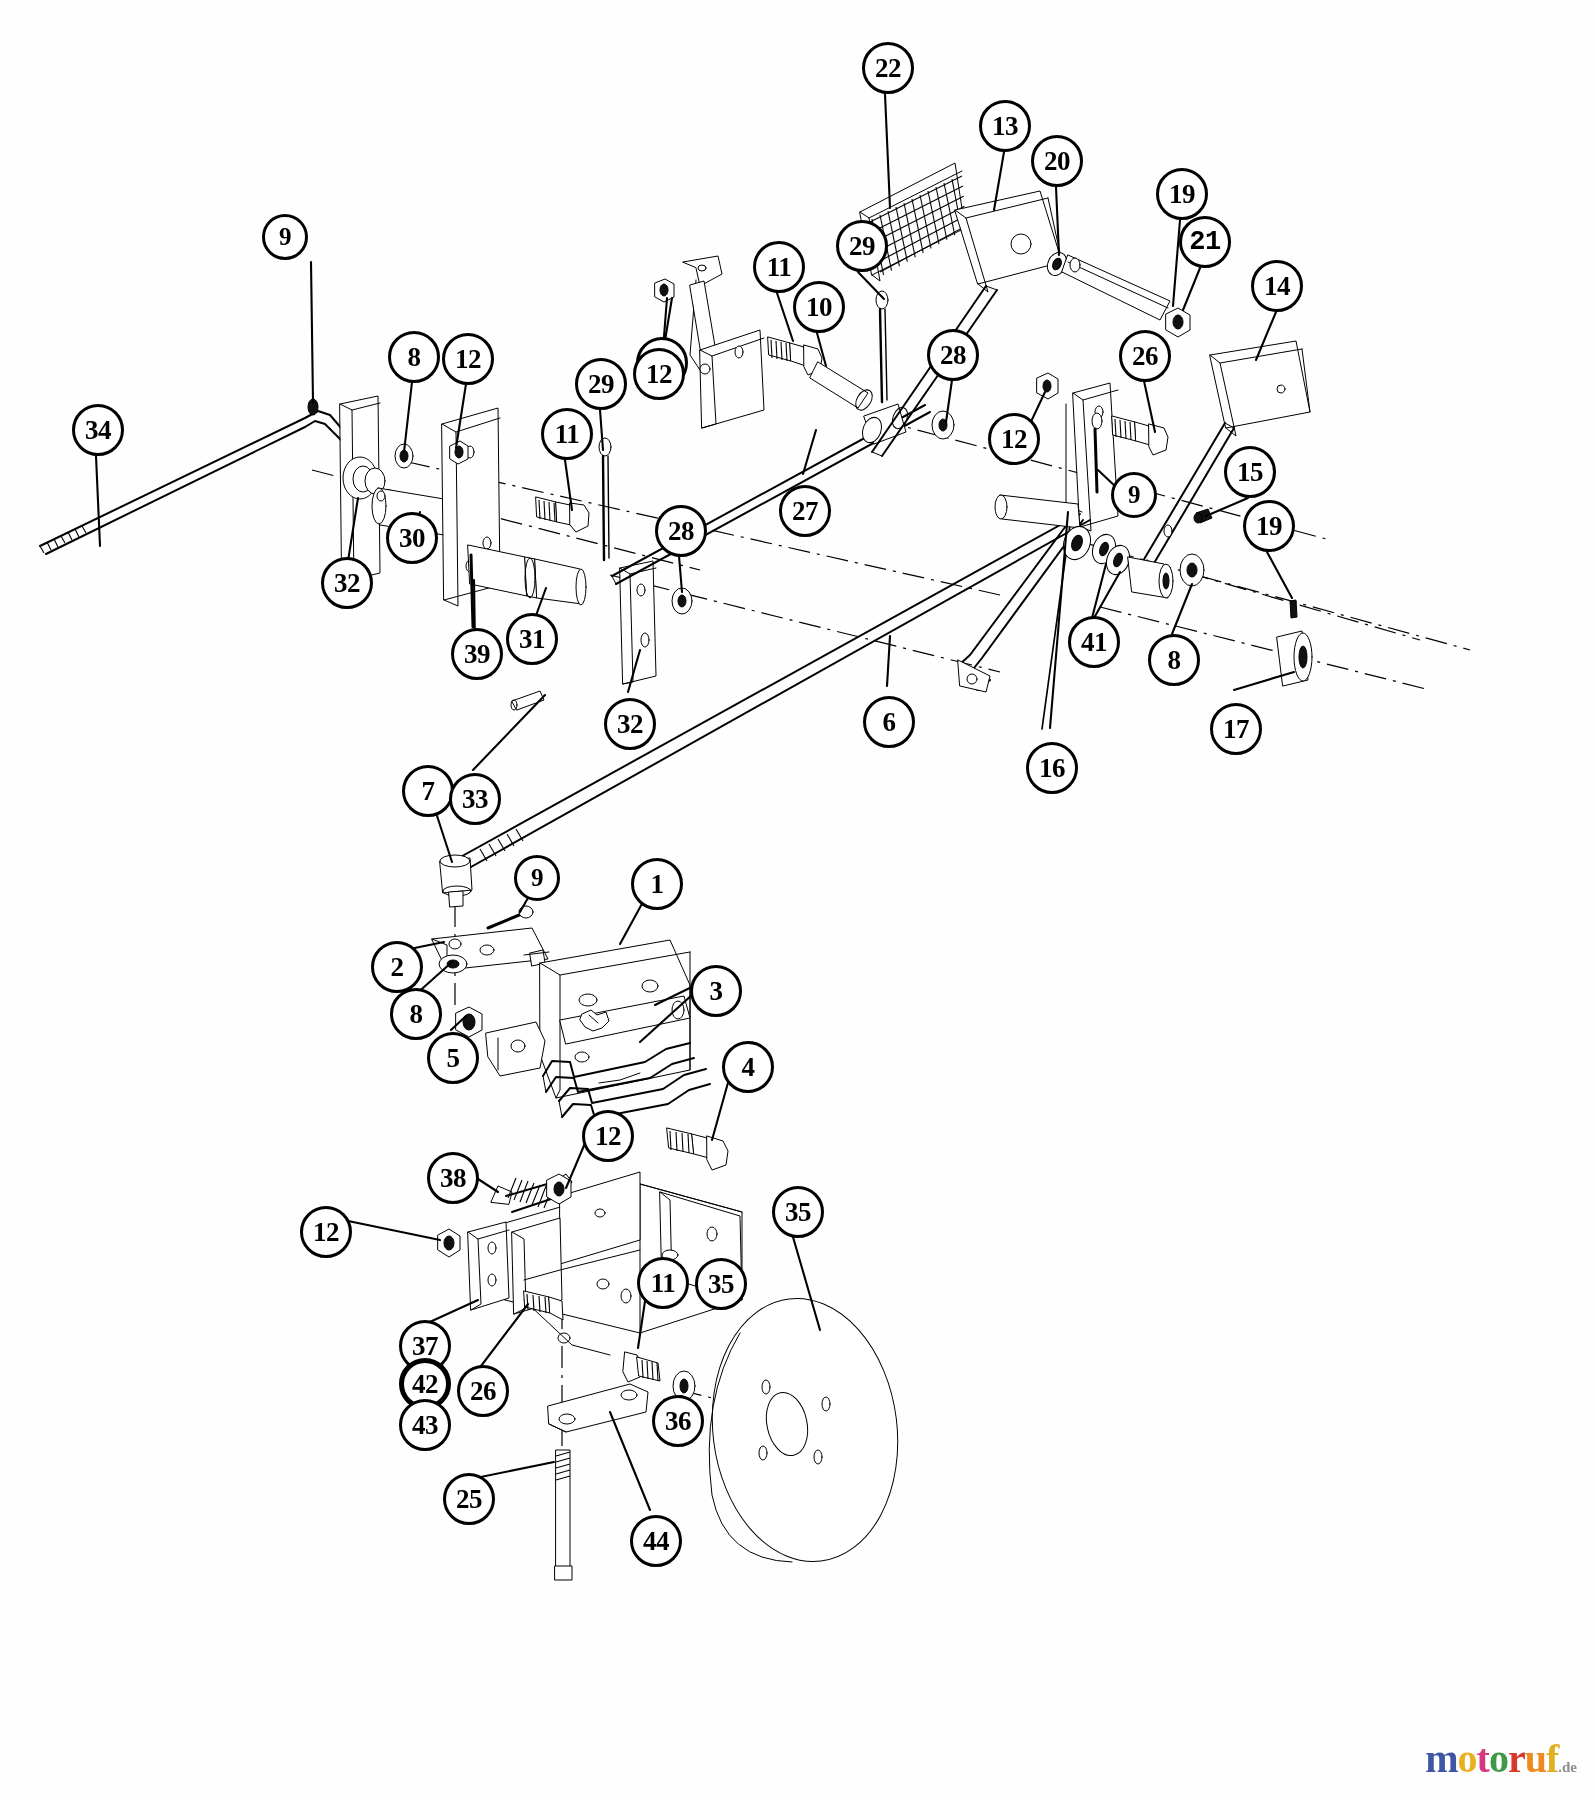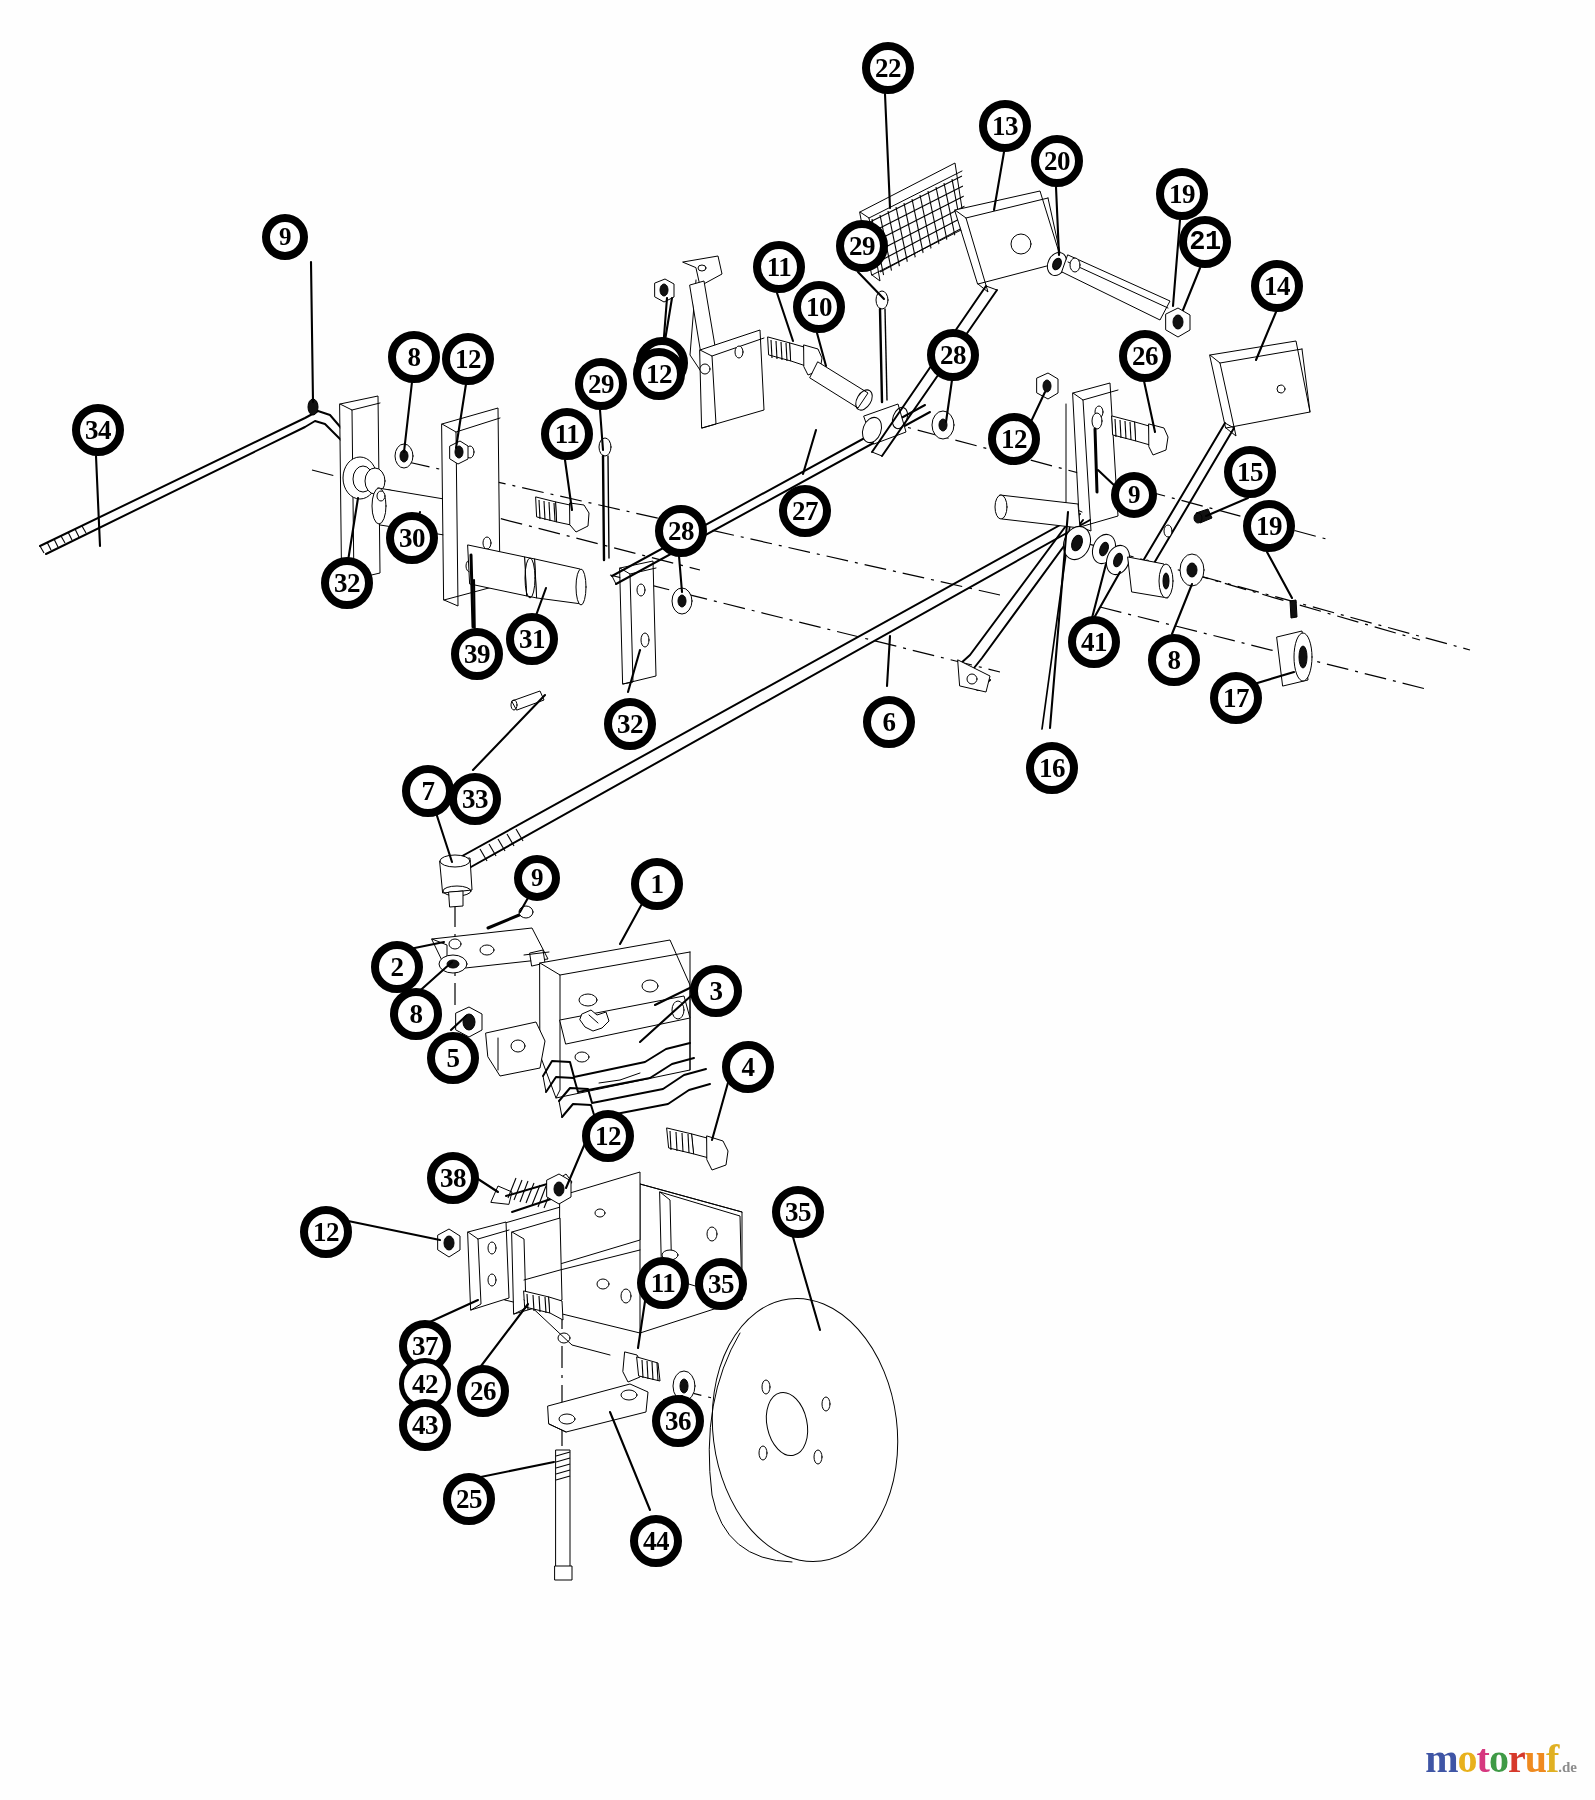--- a/index.html
+++ b/index.html
@@ -6,21 +6,21 @@
   html,body{margin:0;padding:0;background:#ffffff;}
   body{
     font-family:"Liberation Serif", serif;
     width:1595px;height:1800px;position:relative;overflow:hidden;
     background:#fefefe;
   }
   #sheet{position:absolute;left:0;top:0;width:1595px;height:1800px;}
   svg.layer{position:absolute;left:0;top:0;width:1595px;height:1800px;overflow:visible;}
   .callout{
     position:absolute;
-    border:8px solid #000000;
+    border:3px solid #000000;
     border-radius:50%;
     background:#fff;
     display:flex;align-items:center;justify-content:center;
     font-family:"Liberation Serif", serif;
     font-weight:bold;
     color:#000;
     box-sizing:border-box;
     letter-spacing:-0.5px;
     user-select:none;
     z-index:20;
@@ -699,21 +699,21 @@
       </div>
       <div class="callout c-md" style="left: 451px; top: 628px;">
         <span>39</span>
       </div>
       <div class="callout c-md" style="left: 506px; top: 613px;">
         <span>31</span>
       </div>
       <div class="callout c-md" style="left: 1148px; top: 634px;">
         <span>8</span>
       </div>
-      <div class="callout c-md" style="left: 1210px; top: 672px;">
+      <div class="callout c-md" style="left: 1210px; top: 703px;">
         <span>17</span>
       </div>
       <div class="callout c-md" style="left: 604px; top: 698px;">
         <span>32</span>
       </div>
       <div class="callout c-md" style="left: 863px; top: 696px;">
         <span>6</span>
       </div>
       <div class="callout c-md" style="left: 1026px; top: 742px;">
         <span>16</span>

